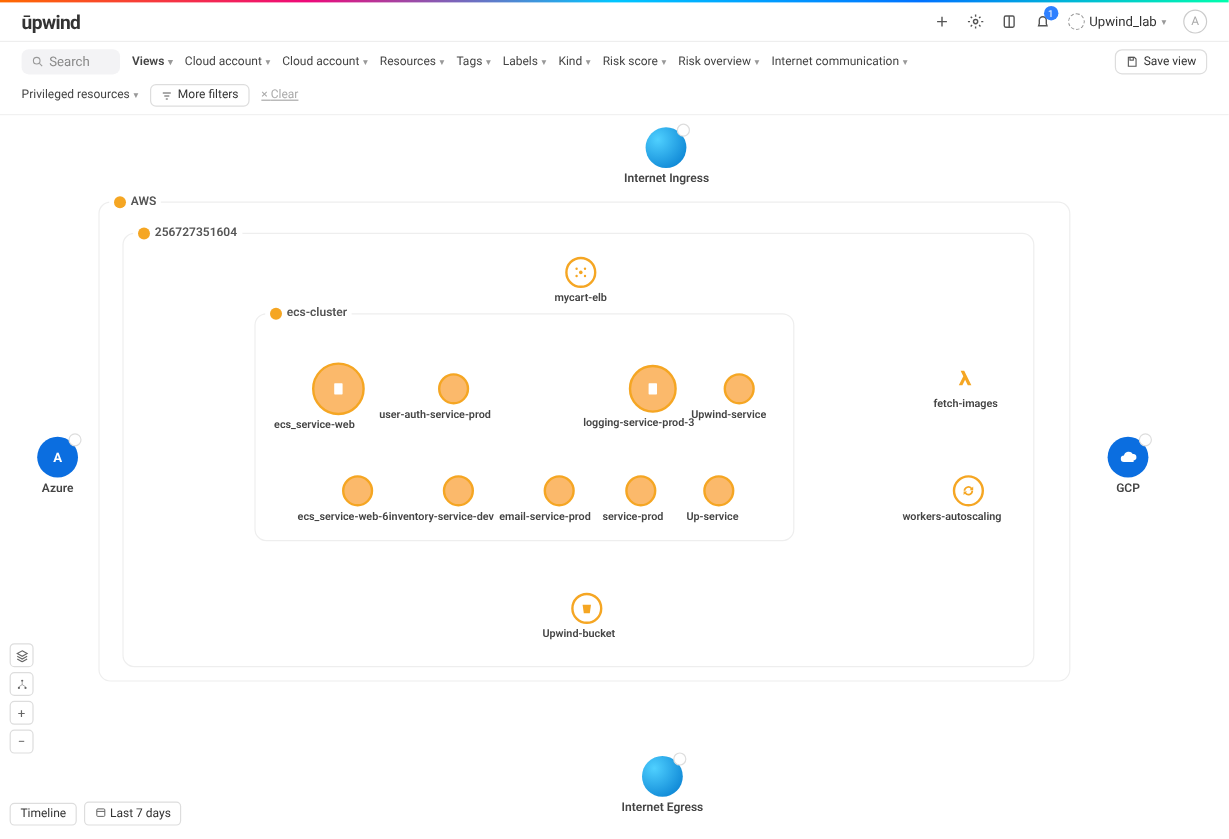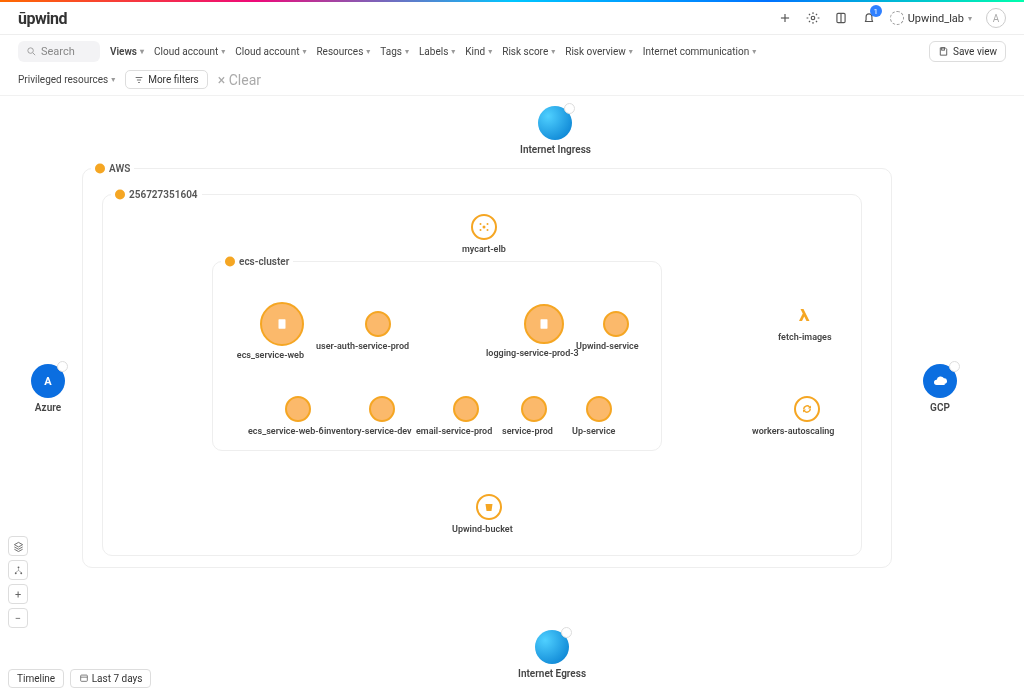--- a/index.html
+++ b/index.html
@@ -22,40 +22,40 @@
 
   
   .toolbar{padding:6px 18px;border-bottom:1px solid #f1f1f1;}
   .tb-row{display:flex;align-items:center;gap:10px;flex-wrap:wrap;}
   .search{background:#f3f3f5;border-radius:6px;padding:4px 8px;display:flex;align-items:center;gap:4px;width:82px;color:#888;text-align:right;}
   .pill, .drop{font-size:10px;color:#444;cursor:pointer;display:flex;align-items:center;gap:3px;}
   .chev{font-size:8px;color:#999;}
   .views{font-weight:600;}
   .save-view{border:1px solid #ddd;border-radius:6px;padding:4px 8px;font-size:10px;cursor:pointer;display:flex;align-items:center;gap:4px;}
   .more-filters{border:1px solid #ddd;border-radius:5px;padding:3px 8px;font-size:10px;cursor:pointer;display:flex;gap:4px;align-items:center;}
-  .clear{font-size:14px;color:#aaa;cursor:pointer;}
+  .clear{font-size:10px;color:#aaa;cursor:pointer;text-decoration:underline;}
 
   
   .canvas{position:relative;width:1024px;height:612px;}
   svg.edges{position:absolute;inset:0;pointer-events:none;}
   .edge-blue{stroke:#2fa3ff;stroke-width:1.3;fill:none;}
   .edge-or{stroke:#f5a623;stroke-width:1.1;fill:none;}
   .arrow{fill:#f5a623;}
   .arrow-b{fill:#2fa3ff;}
 
   .box{position:absolute;border:1px solid #eee;border-radius:10px;}
   .box-label{position:absolute;top:-1px;left:8px;transform:translateY(-50%);background:#fff;padding:0 4px;font-size:10px;font-weight:600;color:#555;display:flex;align-items:center;gap:4px;}
   .dot{width:10px;height:10px;border-radius:50%;background:#f5a623;display:inline-block;}
 
   .node{position:absolute;text-align:center;cursor:pointer;}
   .node .circ{width:26px;height:26px;border-radius:50%;background:#fbb96b;border:2px solid #f5a623;margin:0 auto 4px;display:flex;align-items:center;justify-content:center;position:relative;}
   .node.big1 .circ{width:44px;height:44px;}
   .node.big2 .circ{width:40px;height:40px;}
   .node.big3 .circ{width:48px;height:48px;background:#f5a623;border-color:#e7951b;}
-  .node .lbl{font-size:9px;font-weight:600;color:#444;white-space:nowrap;text-align:right;}
+  .node .lbl{font-size:9px;font-weight:600;color:#444;white-space:nowrap;}
   .node.light .circ{background:#fff;}
 
   .ext-node{position:absolute;text-align:center;cursor:pointer;}
   .ext-node .circ{width:34px;height:34px;border-radius:50%;margin:0 auto 4px;display:flex;align-items:center;justify-content:center;position:relative;}
   .globe{background:radial-gradient(circle at 30% 30%,#4fd0ff,#0077cc);}
   .azure{background:#0b6ee0;color:#fff;font-weight:700;}
   .gcp{background:#0b6ee0;}
   .corner-b{position:absolute;top:-3px;right:-3px;width:11px;height:11px;border-radius:50%;background:#fff;border:1px solid #ddd;}
   .ext-node .lbl{font-size:10px;font-weight:600;color:#444;}
 

